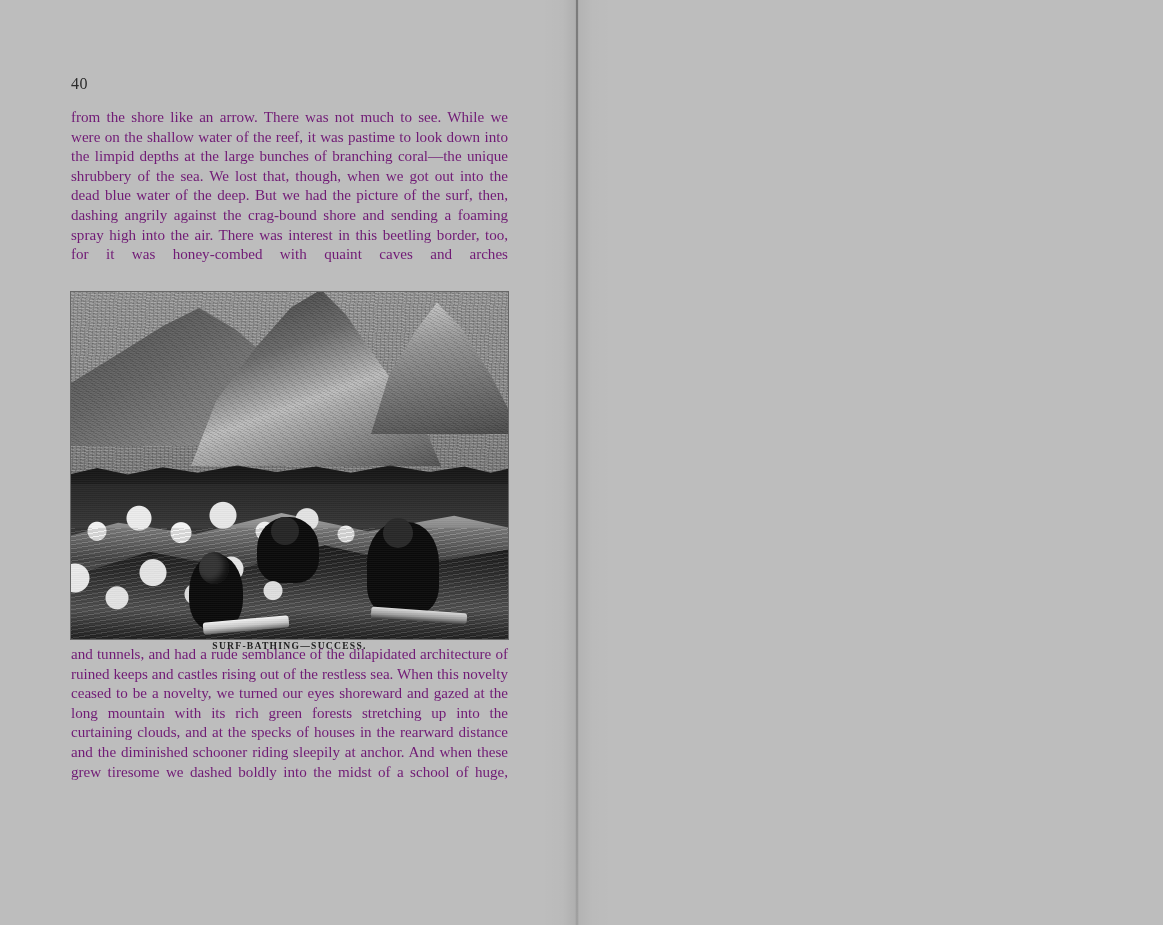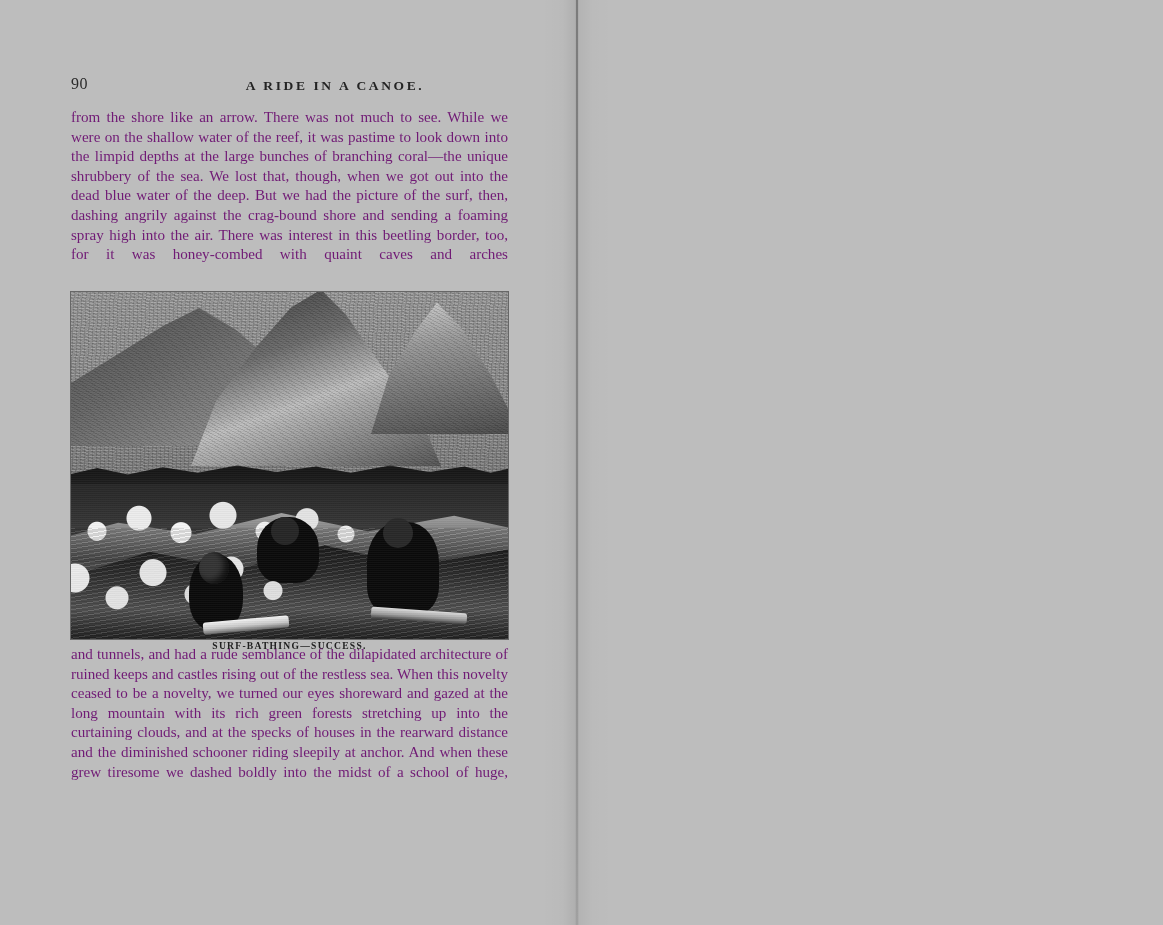--- a/index.html
+++ b/index.html
@@ -260,22 +260,21 @@
   }
 </style>
 </head>
 <body>
 
 <div id="scan">
 
   <div class="page" id="page-left">
 
     <div class="head-row">
-      <div class="folio" id="folio-left">90</div>
-      <div class="running-head" id="head-left">A RIDE IN A CANOE.</div>
+      <div class="folio" id="folio-left">40</div>
     </div>
 
     <div class="col" id="text-left-top">
       <p>from the shore like an arrow.  There was not much to see. While we were on the shallow water of the reef, it was pastime to look down into the limpid depths at the large bunches of branching coral—the unique shrubbery of the sea.  We lost that, though, when we got out into the dead blue water of the deep.  But we had the picture of the surf, then, dashing angrily against the crag-bound shore and sending a foaming spray high into the air.  There was interest in this beetling border, too, for it was honey-combed with quaint caves and arches</p>
     </div>
 
     <div class="plate" id="plate-success">
       <div class="layer p1-sky"></div>
       <div class="layer p1-sky-tex"></div>
       <div class="p1-mtn-a"></div>

